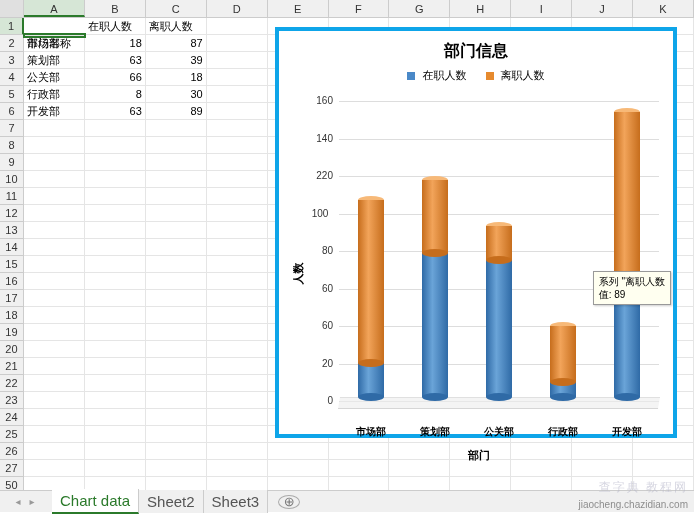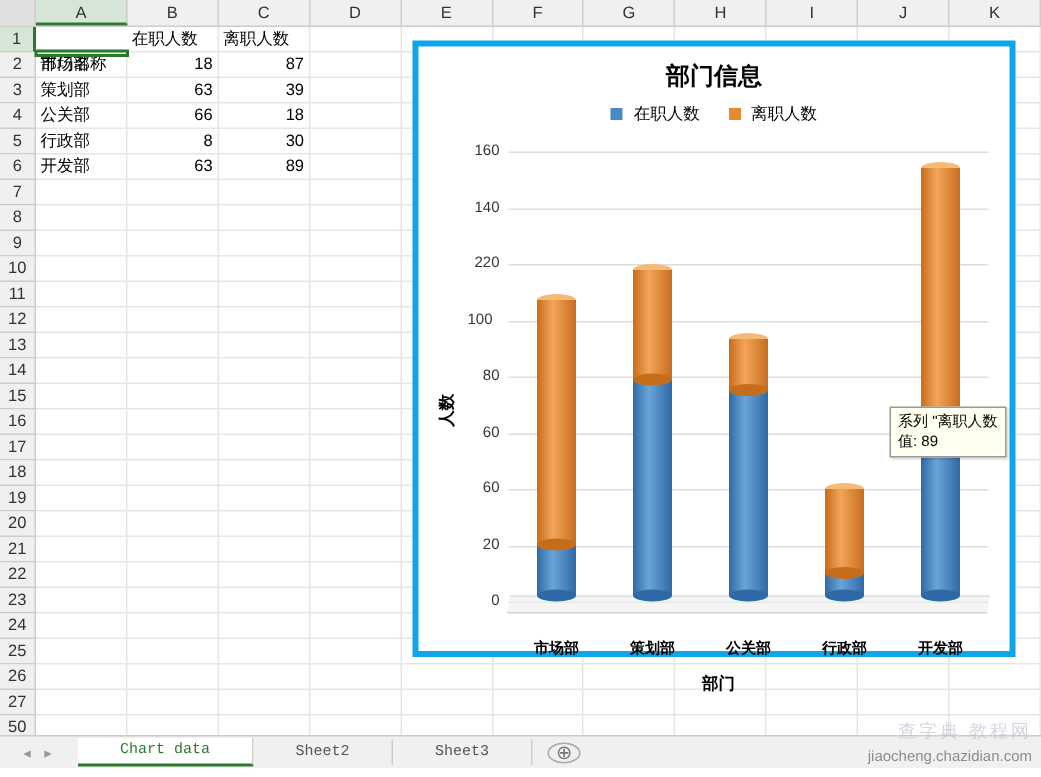--- a/index.html
+++ b/index.html
@@ -238,27 +238,26 @@
       width: 12px;
       height: 14px;
       color: #999;
       font-size: 10px;
       display: flex;
       align-items: center;
       justify-content: center;
       cursor: pointer;
     }
     .tab {
-      padding: 3px 28px;
+      padding: 3px 8px;
       background: #f0f0f0;
       border-right: 1px solid #ccc;
-      font-size: 10px;
+      font-size: 15px;
       cursor: pointer;
       color: #555;
-      font-family: Liberation Mono, monospace;
     }
     .tab.active {
       background: #fff;
       border-bottom: 2px solid #2b7a2b;
       color: #2b7a2b;
     }
     .tab-add {
       width: 22px;
       text-align: center;
       color: #777;

